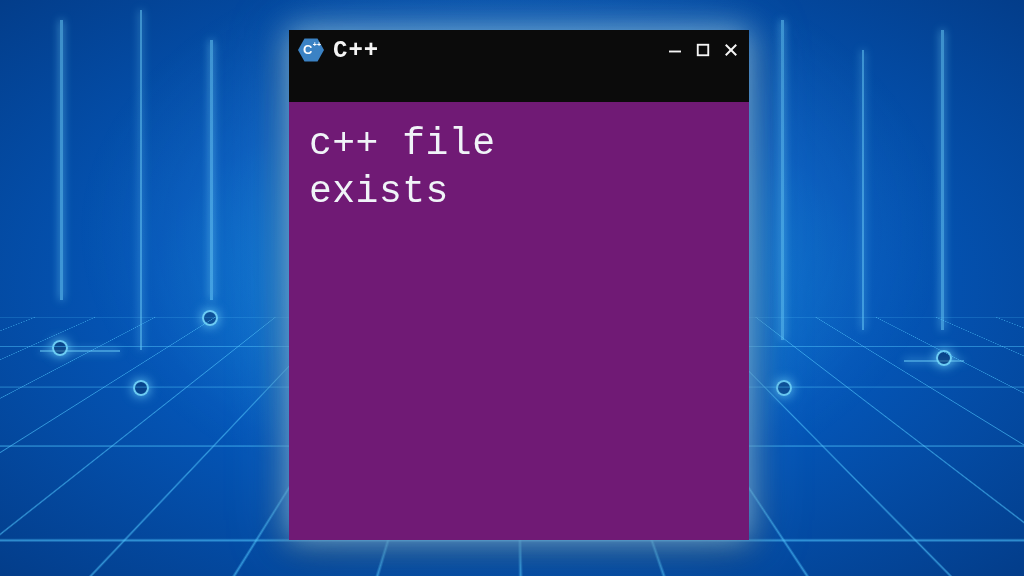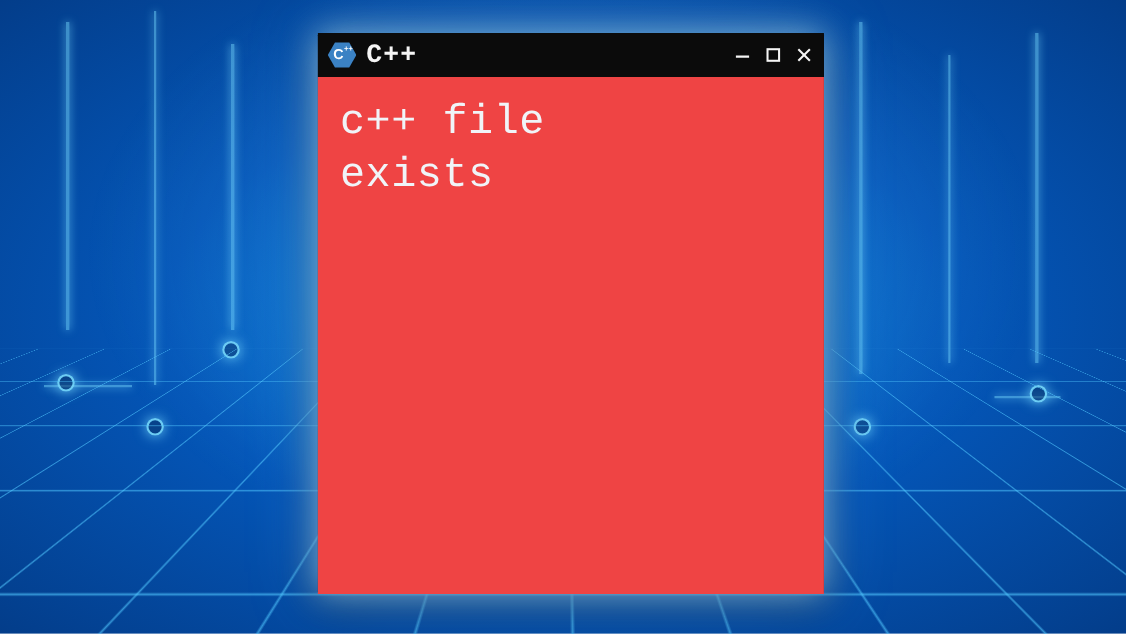--- a/index.html
+++ b/index.html
@@ -145,28 +145,29 @@
       height: 20px;
       display: flex;
       align-items: center;
       justify-content: center;
       color: #f5f5f5;
       cursor: pointer;
     }
     .ctrl svg { width: 18px; height: 18px; }
     .console {
       flex: 1;
-      background: #ef4444;
+      background: #701a75;
       padding: 18px 20px;
       color: #f0f4f8;
       font-size: 38px;
       font-family: 'Courier New', monospace;
       line-height: 1.25;
       white-space: pre-line;
       letter-spacing: 0.5px;
+      margin-top: 32px;
     }
   </style>
 </head>
 <body>
 
 <div class="bg-grid">
   <div class="circuit-line v1"></div>
   <div class="circuit-line v2"></div>
   <div class="circuit-line v3"></div>
   <div class="circuit-line v4"></div>

